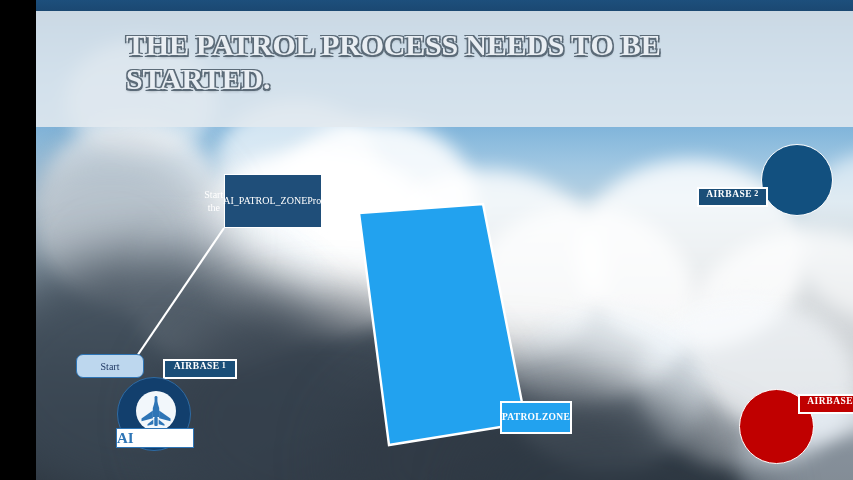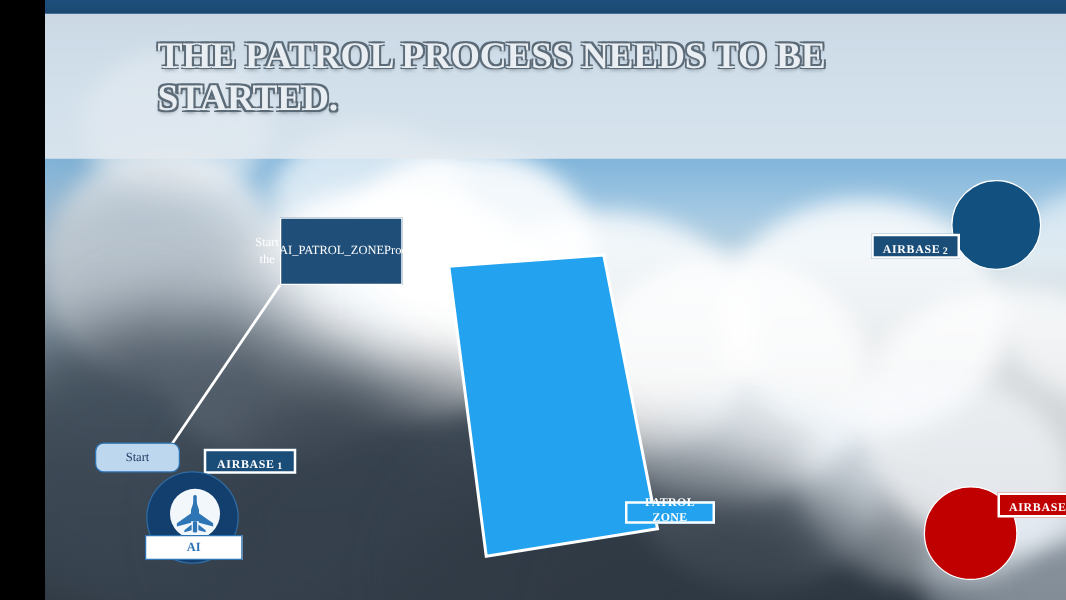--- a/index.html
+++ b/index.html
@@ -119,31 +119,31 @@
     justify-content: center;
     box-sizing: border-box;
   }
 
   
   .zone { position: absolute; left: 310px; top: 195px; width: 190px; height: 265px; }
 
   .zone-label {
     position: absolute;
     left: 464px; top: 401px;
-    width: 72px; height: 18px;
+    width: 72px; height: 33px;
     background: #22a2ef;
     border: 2px solid #ffffff;
     color: #ffffff;
     font-size: 9.5px;
     font-weight: bold;
     letter-spacing: .3px;
     line-height: 1.25;
     text-align: center;
     display: flex;
-    flex-direction: column;
+    flex-direction: row;
     align-items: center;
     justify-content: center;
     box-sizing: border-box;
   }
 
   
   .circle {
     position: absolute;
     border-radius: 50%;
     border: 1.5px solid #ffffff;
@@ -153,21 +153,21 @@
   .circle.red  { background: #c00000; }
 
   .ab-label {
     position: absolute;
     border: 2px solid #ffffff;
     color: #ffffff;
     font-size: 9.5px;
     font-weight: bold;
     letter-spacing: .55px;
     display: flex;
-    align-items: flex-end;
+    align-items: flex-start;
     justify-content: center;
     box-sizing: border-box;
     white-space: nowrap;
   }
   .ab-label.navy { background: #1a4e78; }
   .ab-label.red  { background: #c00000; }
   .ab-num { font-size: 8px; margin-left: 2px; }
 
   
   .start-btn {
@@ -200,25 +200,25 @@
     border-radius: 50%;
     background: #f2f7fb;
   }
   .ai-label {
     position: absolute;
     left: 80px; top: 428px;
     width: 78px; height: 20px;
     background: #ffffff;
     border: 1.5px solid #2e75b6;
     color: #2e75b6;
-    font-size: 10px;
+    font-size: 15px;
     font-weight: bold;
     display: flex;
     align-items: center;
-    justify-content: center;
+    justify-content: flex-start;
     box-sizing: border-box;
   }
 </style>
 </head>
 <body>
 
 <div class="slide">
 
   <div class="sky"></div>
   <div class="clouds">

